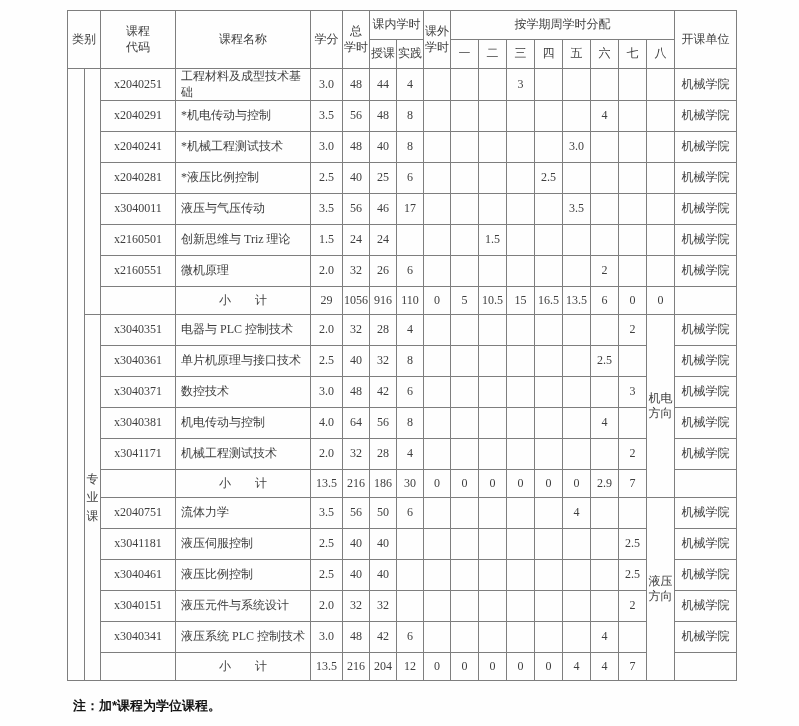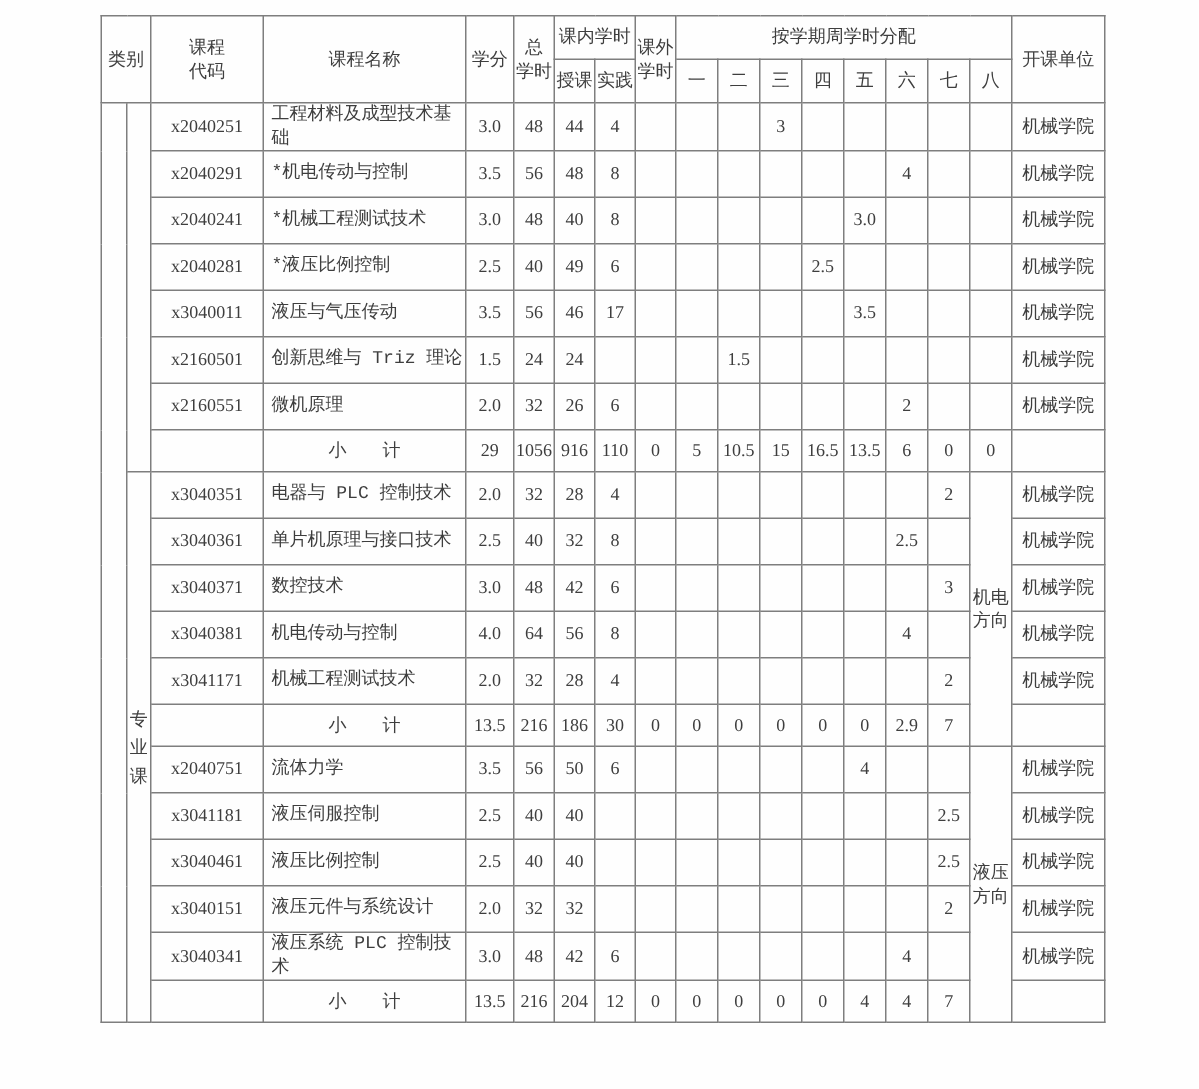--- a/index.html
+++ b/index.html
@@ -19,21 +19,21 @@
     text-align:center;
     vertical-align:middle;
     padding:0;
     overflow:hidden;
     white-space:pre-line;
     line-height:1.3;
   }
   thead tr { height:29px; }
   tr.course { height:31px; }
   tr.subtotal { height:28px; }
-  td.name { text-align:left; padding-left:5px;font-family:Liberation Mono, monospace; }
+  td.name { text-align:left; padding-left:5px; }
   td.vert { line-height:1.55; }
   .footnote {
     position:absolute; left:73px; top:697px;
     font-family:"Liberation Sans", sans-serif;
     font-size:13px; font-weight:bold; color:#141414;
   }
 </style>
 </head>
 <body>
 <div class="page">
@@ -142,21 +142,21 @@
           <td></td>
           <td></td>
           <td></td>
           <td>机械学院</td>
         </tr>
         <tr class="course">
           <td>x2040281</td>
           <td class="name">*液压比例控制</td>
           <td>2.5</td>
           <td>40</td>
-          <td>49</td>
+          <td>25</td>
           <td>6</td>
           <td></td>
           <td></td>
           <td></td>
           <td></td>
           <td>2.5</td>
           <td></td>
           <td></td>
           <td></td>
           <td></td>
@@ -441,14 +441,15 @@
           <td>0</td>
           <td>0</td>
           <td>4</td>
           <td>4</td>
           <td>7</td>
           <td></td>
         </tr>
       </tbody>
 </table>
 
+<div class="footnote">注：加*课程为学位课程。</div>
 
 </div>
 
 </body></html>

